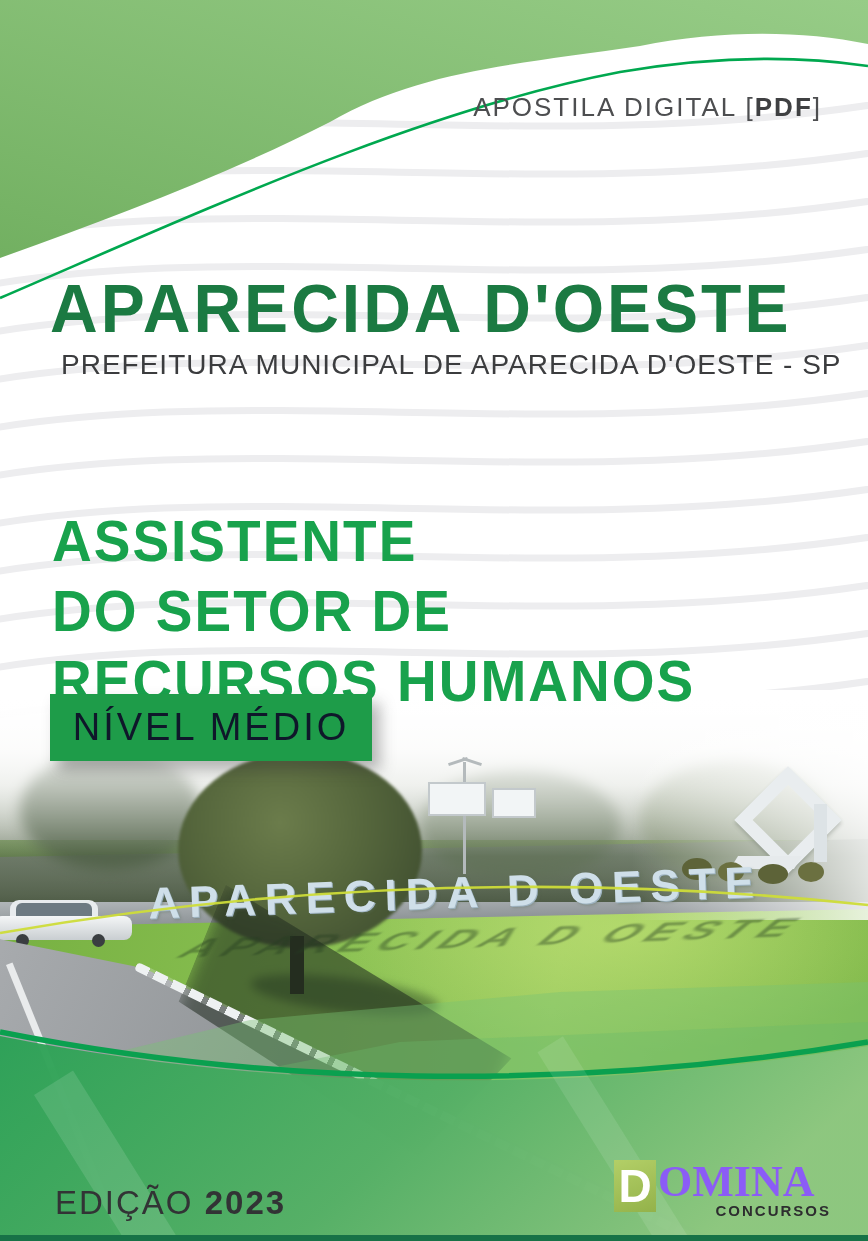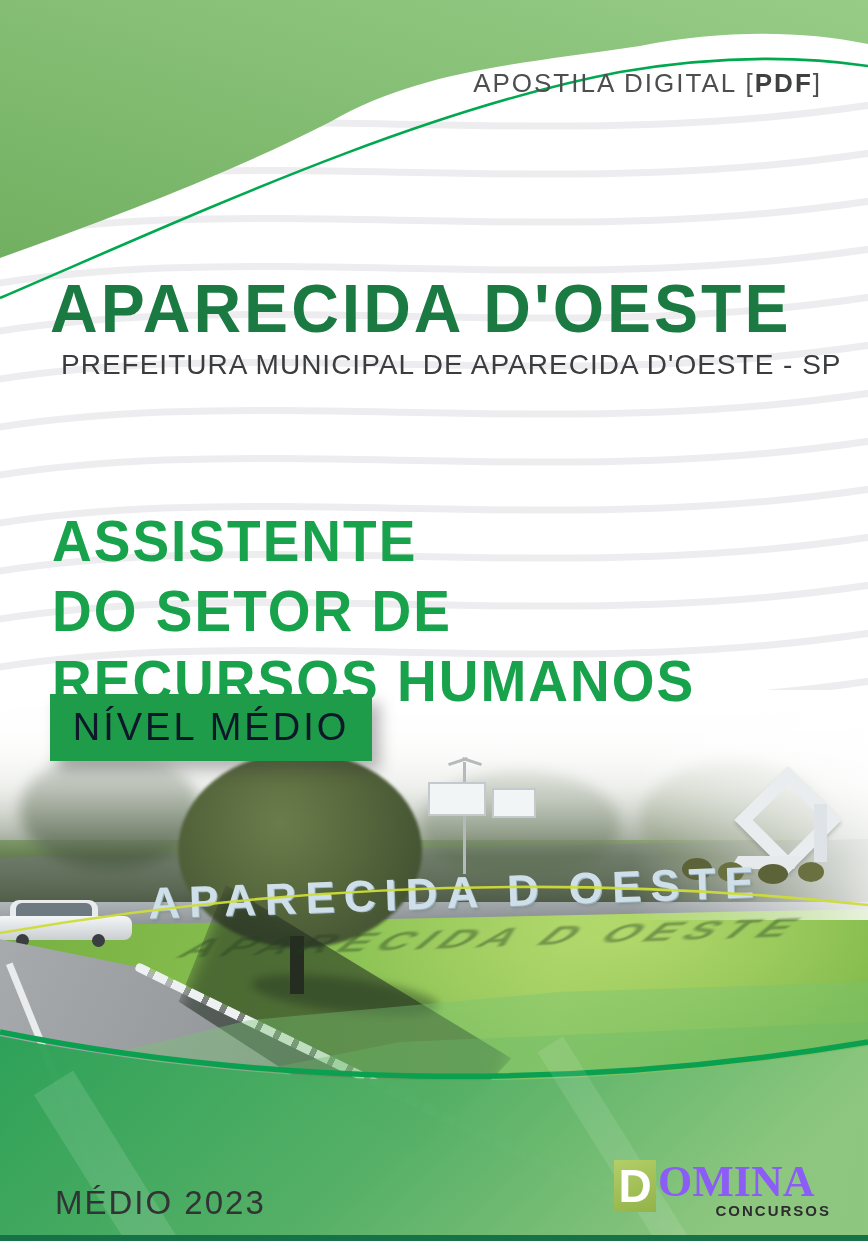--- a/index.html
+++ b/index.html
@@ -11,21 +11,21 @@
   .abs{position:absolute;}
 
   
   .waves-bg{left:0;top:0;z-index:0;}
 
   
   .top-wave{left:0;top:0;z-index:2;}
 
   
   .apostila{
-    top:68px;right:46px;z-index:3;
+    top:92px;right:46px;z-index:3;
     font-size:26px;letter-spacing:2px;color:#4d4e50;white-space:nowrap;
   }
   .apostila b{font-weight:800;color:#3f4042;}
 
   
   .city-title{
     left:50px;top:274px;width:790px;z-index:3;
     font-size:66px;font-weight:800;letter-spacing:3px;
     color:#1b7a42;line-height:1;white-space:nowrap;
     transform:scaleY(1.04);transform-origin:left top;
@@ -155,21 +155,21 @@
 
   
   .curves{position:absolute;left:0;top:0;}
   .streak{position:absolute;background:rgba(255,255,255,.12);transform:rotate(-32deg);}
 
   
   .edition{
     left:55px;top:1184px;z-index:6;
     font-size:33px;letter-spacing:2px;color:#323335;white-space:nowrap;
   }
-  .edition b{font-weight:400;}
+  .edition b{font-weight:700;}
   .domina{right:24px;top:1158px;z-index:6;width:230px;height:66px;}
   .d-square{
     position:absolute;left:0;top:2px;width:42px;height:52px;
     background:linear-gradient(160deg,#b3cf67,#93b24a);
     display:flex;align-items:center;justify-content:center;
   }
   .d-letter{font-size:46px;font-weight:800;color:#ffffff;line-height:1;}
   .omina{
     position:absolute;left:44px;top:2px;
     font-size:44px;font-weight:800;color:#8b5cf6;letter-spacing:0px;line-height:1;font-family:Liberation Serif, serif;
@@ -292,21 +292,21 @@
     </svg>
     <div class="streak" style="left:110px;top:370px;width:46px;height:300px;"></div>
     <div class="streak" style="left:620px;top:330px;width:30px;height:320px;background:rgba(255,255,255,.10);"></div>
   </div>
 
   <div class="abs badge">
     <span>NÍVEL MÉDIO</span>
   </div>
 
   <div class="abs edition">
-    <span>MÉDIO </span><b>2023</b>
+    <span>EDIÇÃO </span><b>2023</b>
   </div>
 
   <div class="abs domina">
     <div class="d-square">
       <span class="d-letter">D</span>
     </div>
     <div class="omina">OMINA</div>
     <div class="concursos">CONCURSOS</div>
   </div>
 

